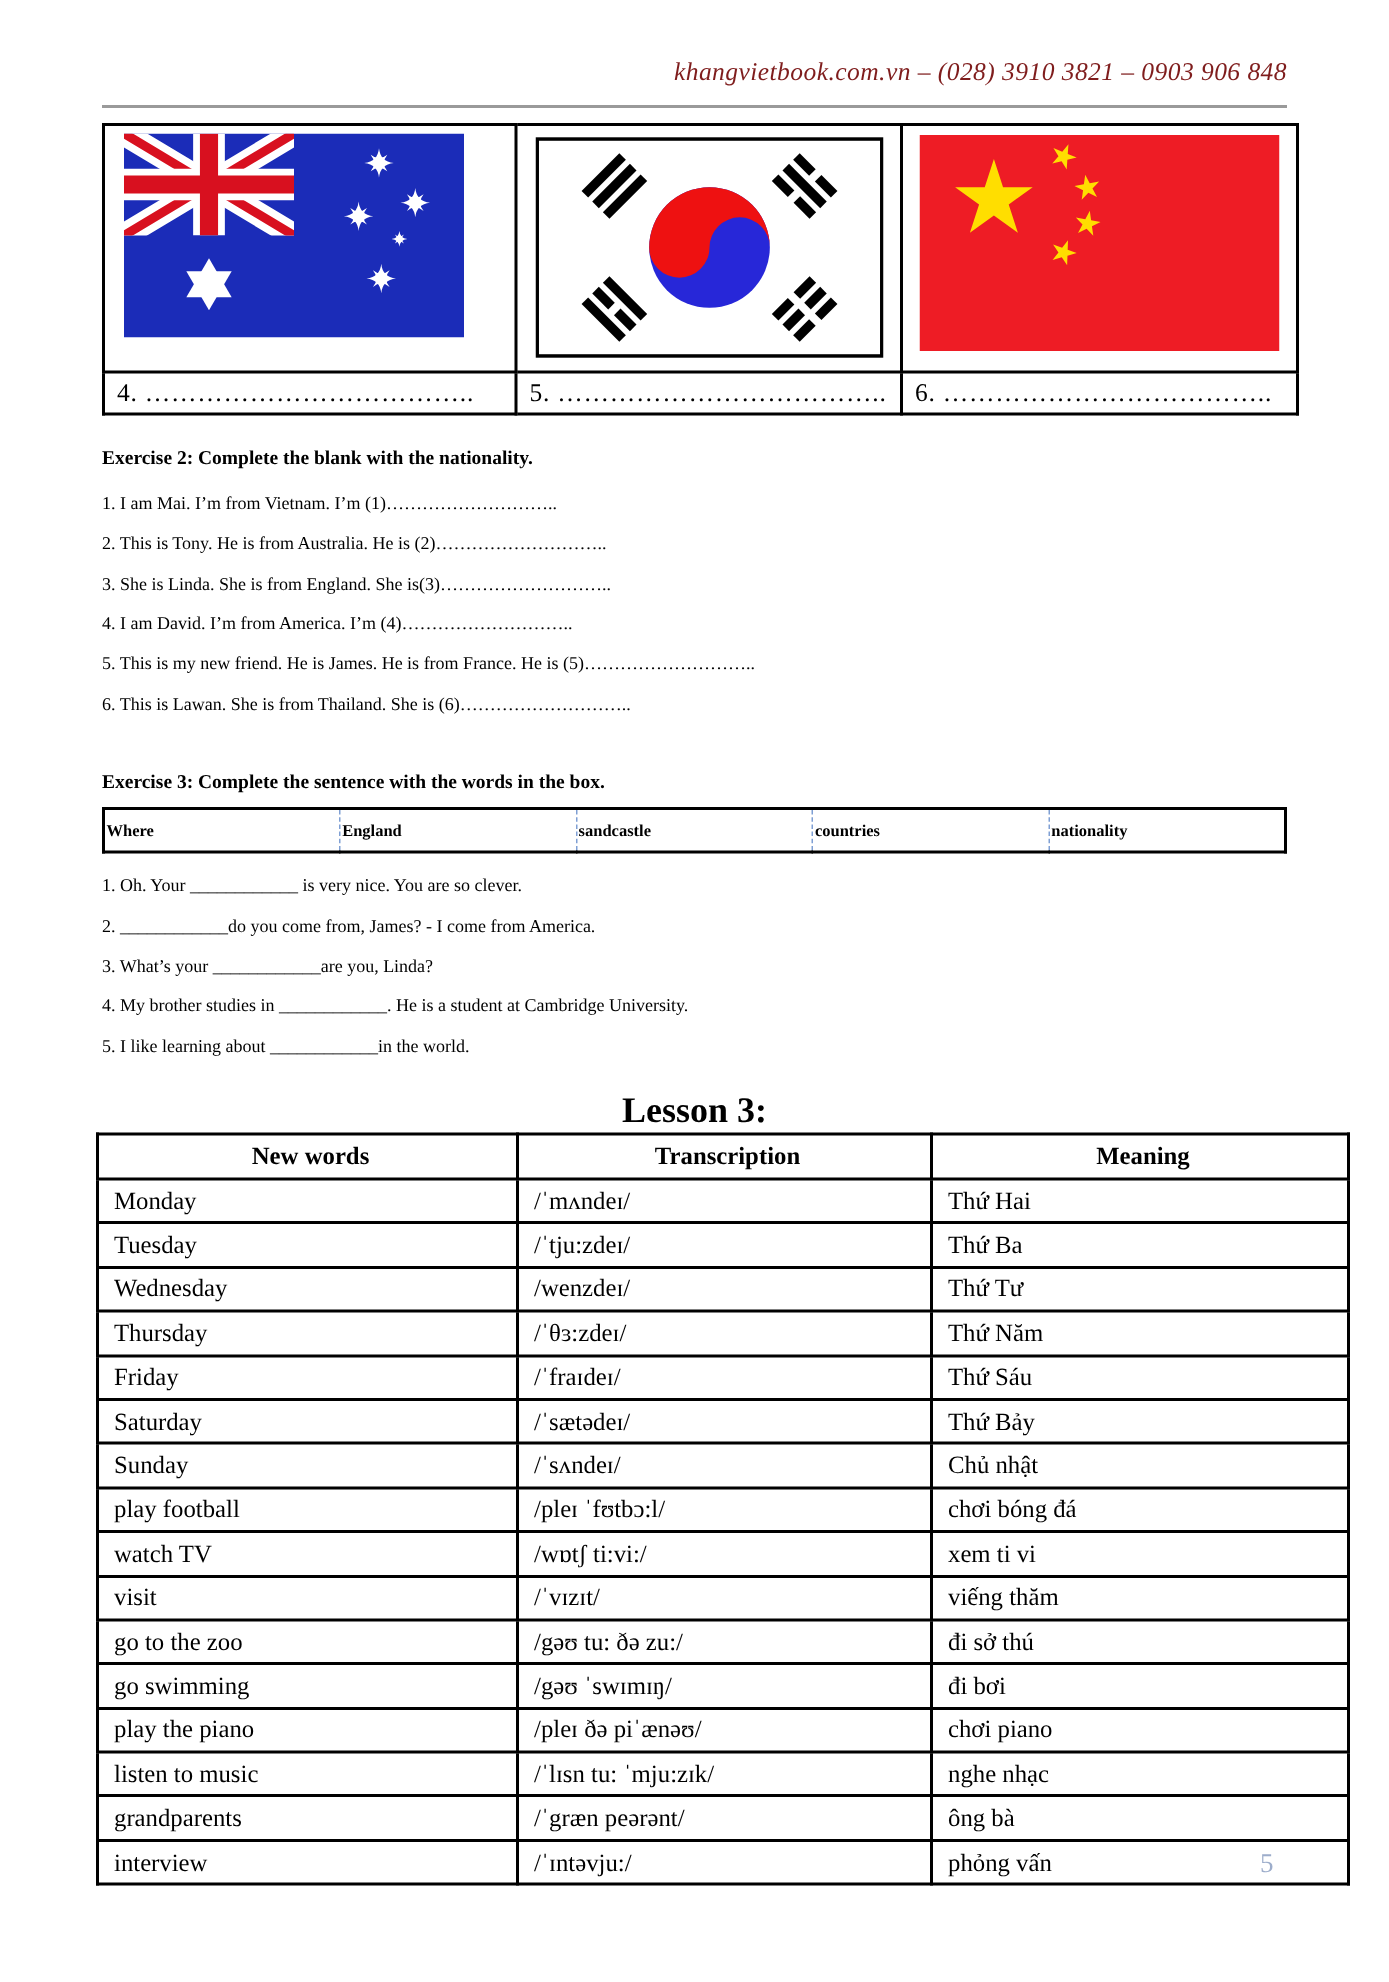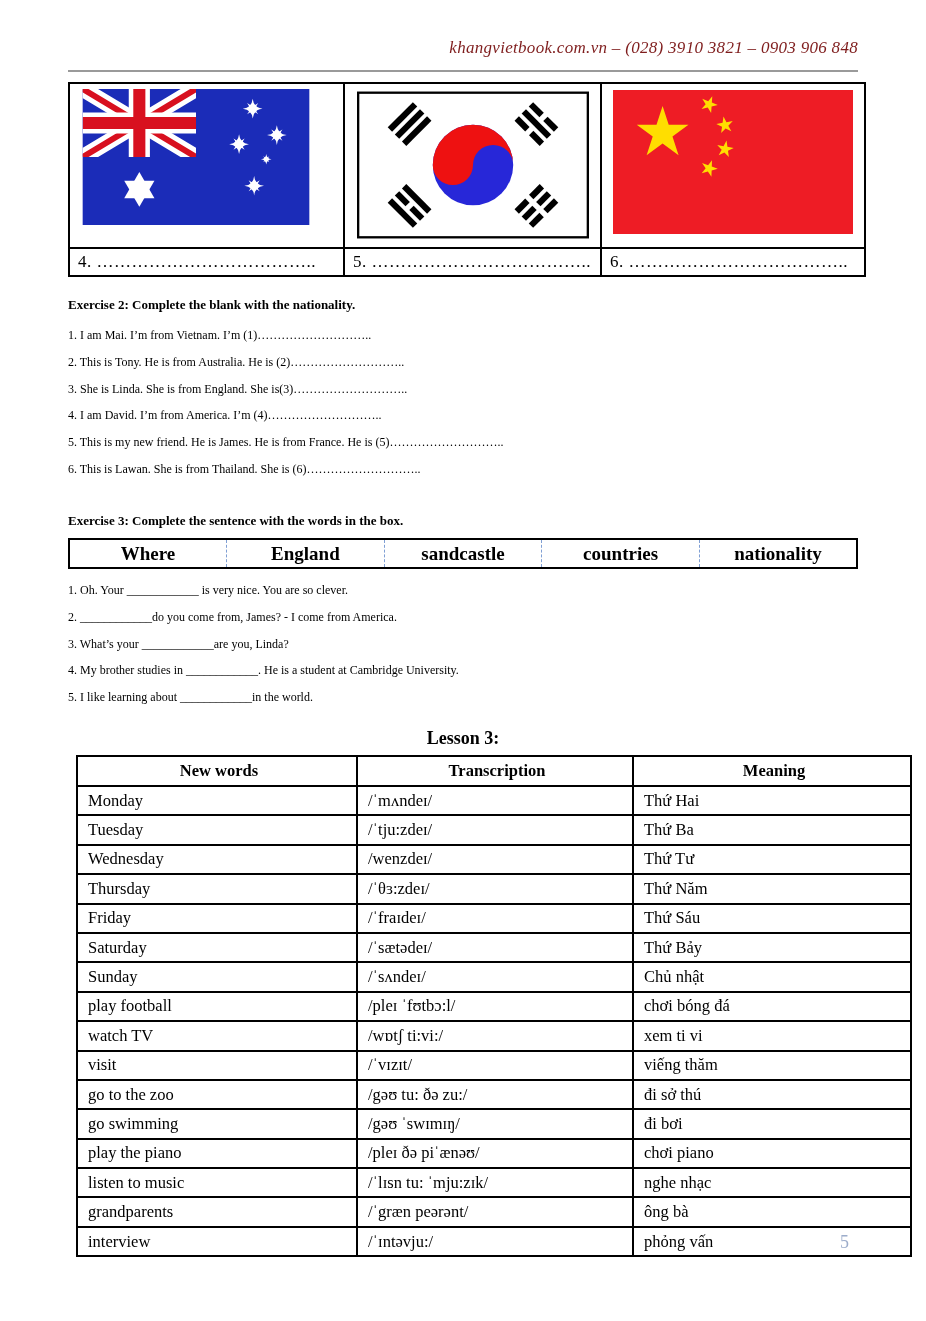--- a/index.html
+++ b/index.html
@@ -25,31 +25,31 @@
 
   
   .ex-block{position:absolute;left:68px;width:800px;}
   .ex2{top:297px;}
   .ex3{top:513px;}
   .ex-title{font-weight:bold;font-size:13px;margin:0 0 9px 0;}
   .ex-line{margin:0;font-size:12px;line-height:26.8px;white-space:pre-wrap;}
 
   .wordbox{width:790px;table-layout:fixed;margin:2px 0 8px 0;border:2px solid #000;}
   .wordbox td{
-    text-align:center;font-weight:bold;font-size:19px;height:25px;
+    font-weight:bold;font-size:11px;height:25px;
     border-left:1px dashed #7f9fd4;
   }
   .wordbox td:first-child{border-left:none;}
 
   .lesson-title{
     position:absolute;top:728px;left:68px;width:790px;text-align:center;
-    font-weight:bold;font-size:18px;margin:0;
-  }
-
-  .vocab-table{position:absolute;top:755px;left:76px;width:780px;table-layout:fixed;}
+    font-weight:bold;font-size:24px;margin:0;
+  }
+
+  .vocab-table{position:absolute;top:755px;left:64px;width:780px;table-layout:fixed;}
   .vocab-table td,.vocab-table th{border:2px solid #000;font-size:16.5px;padding:2px 6px 2px 10px;}
   .vocab-table th{text-align:center;font-weight:bold;height:24px;}
   .vocab-table td{height:23.4px;text-align:left;font-weight:normal;}
   .col-w{width:262px;}.col-t{width:258px;}.col-m{width:260px;}
 
   .page-num{
     position:absolute;top:1232px;left:840px;font-size:18px;color:#9dadcb;
   }
   svg{display:block;}
 </style>

